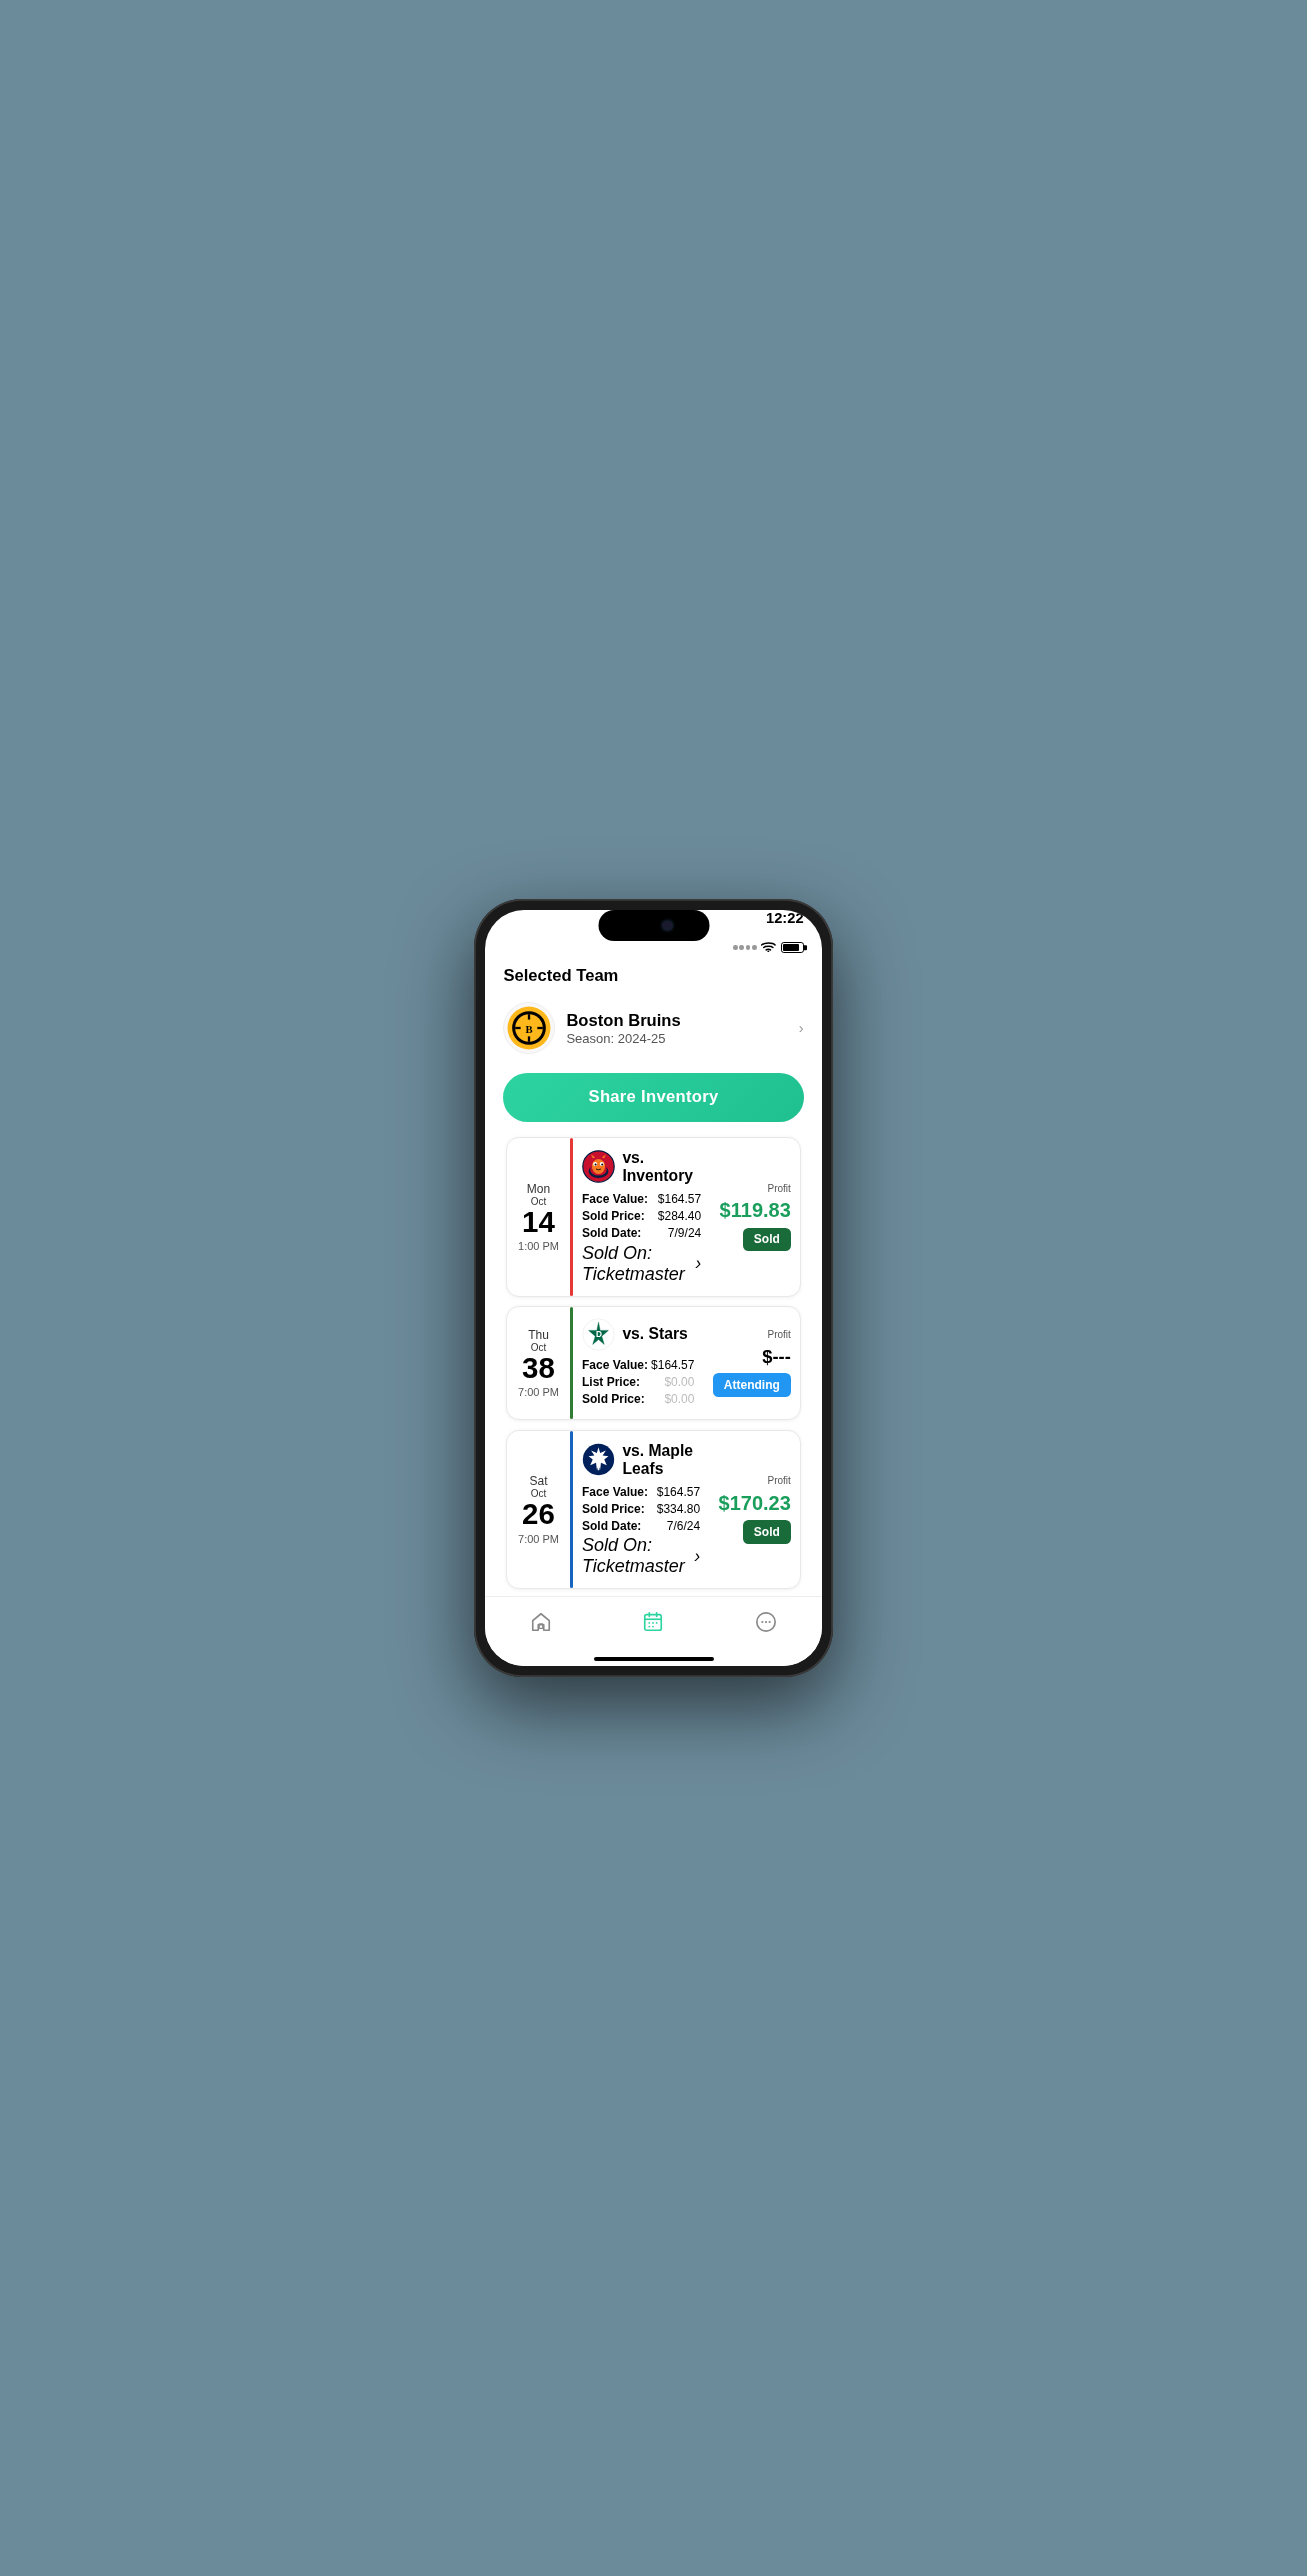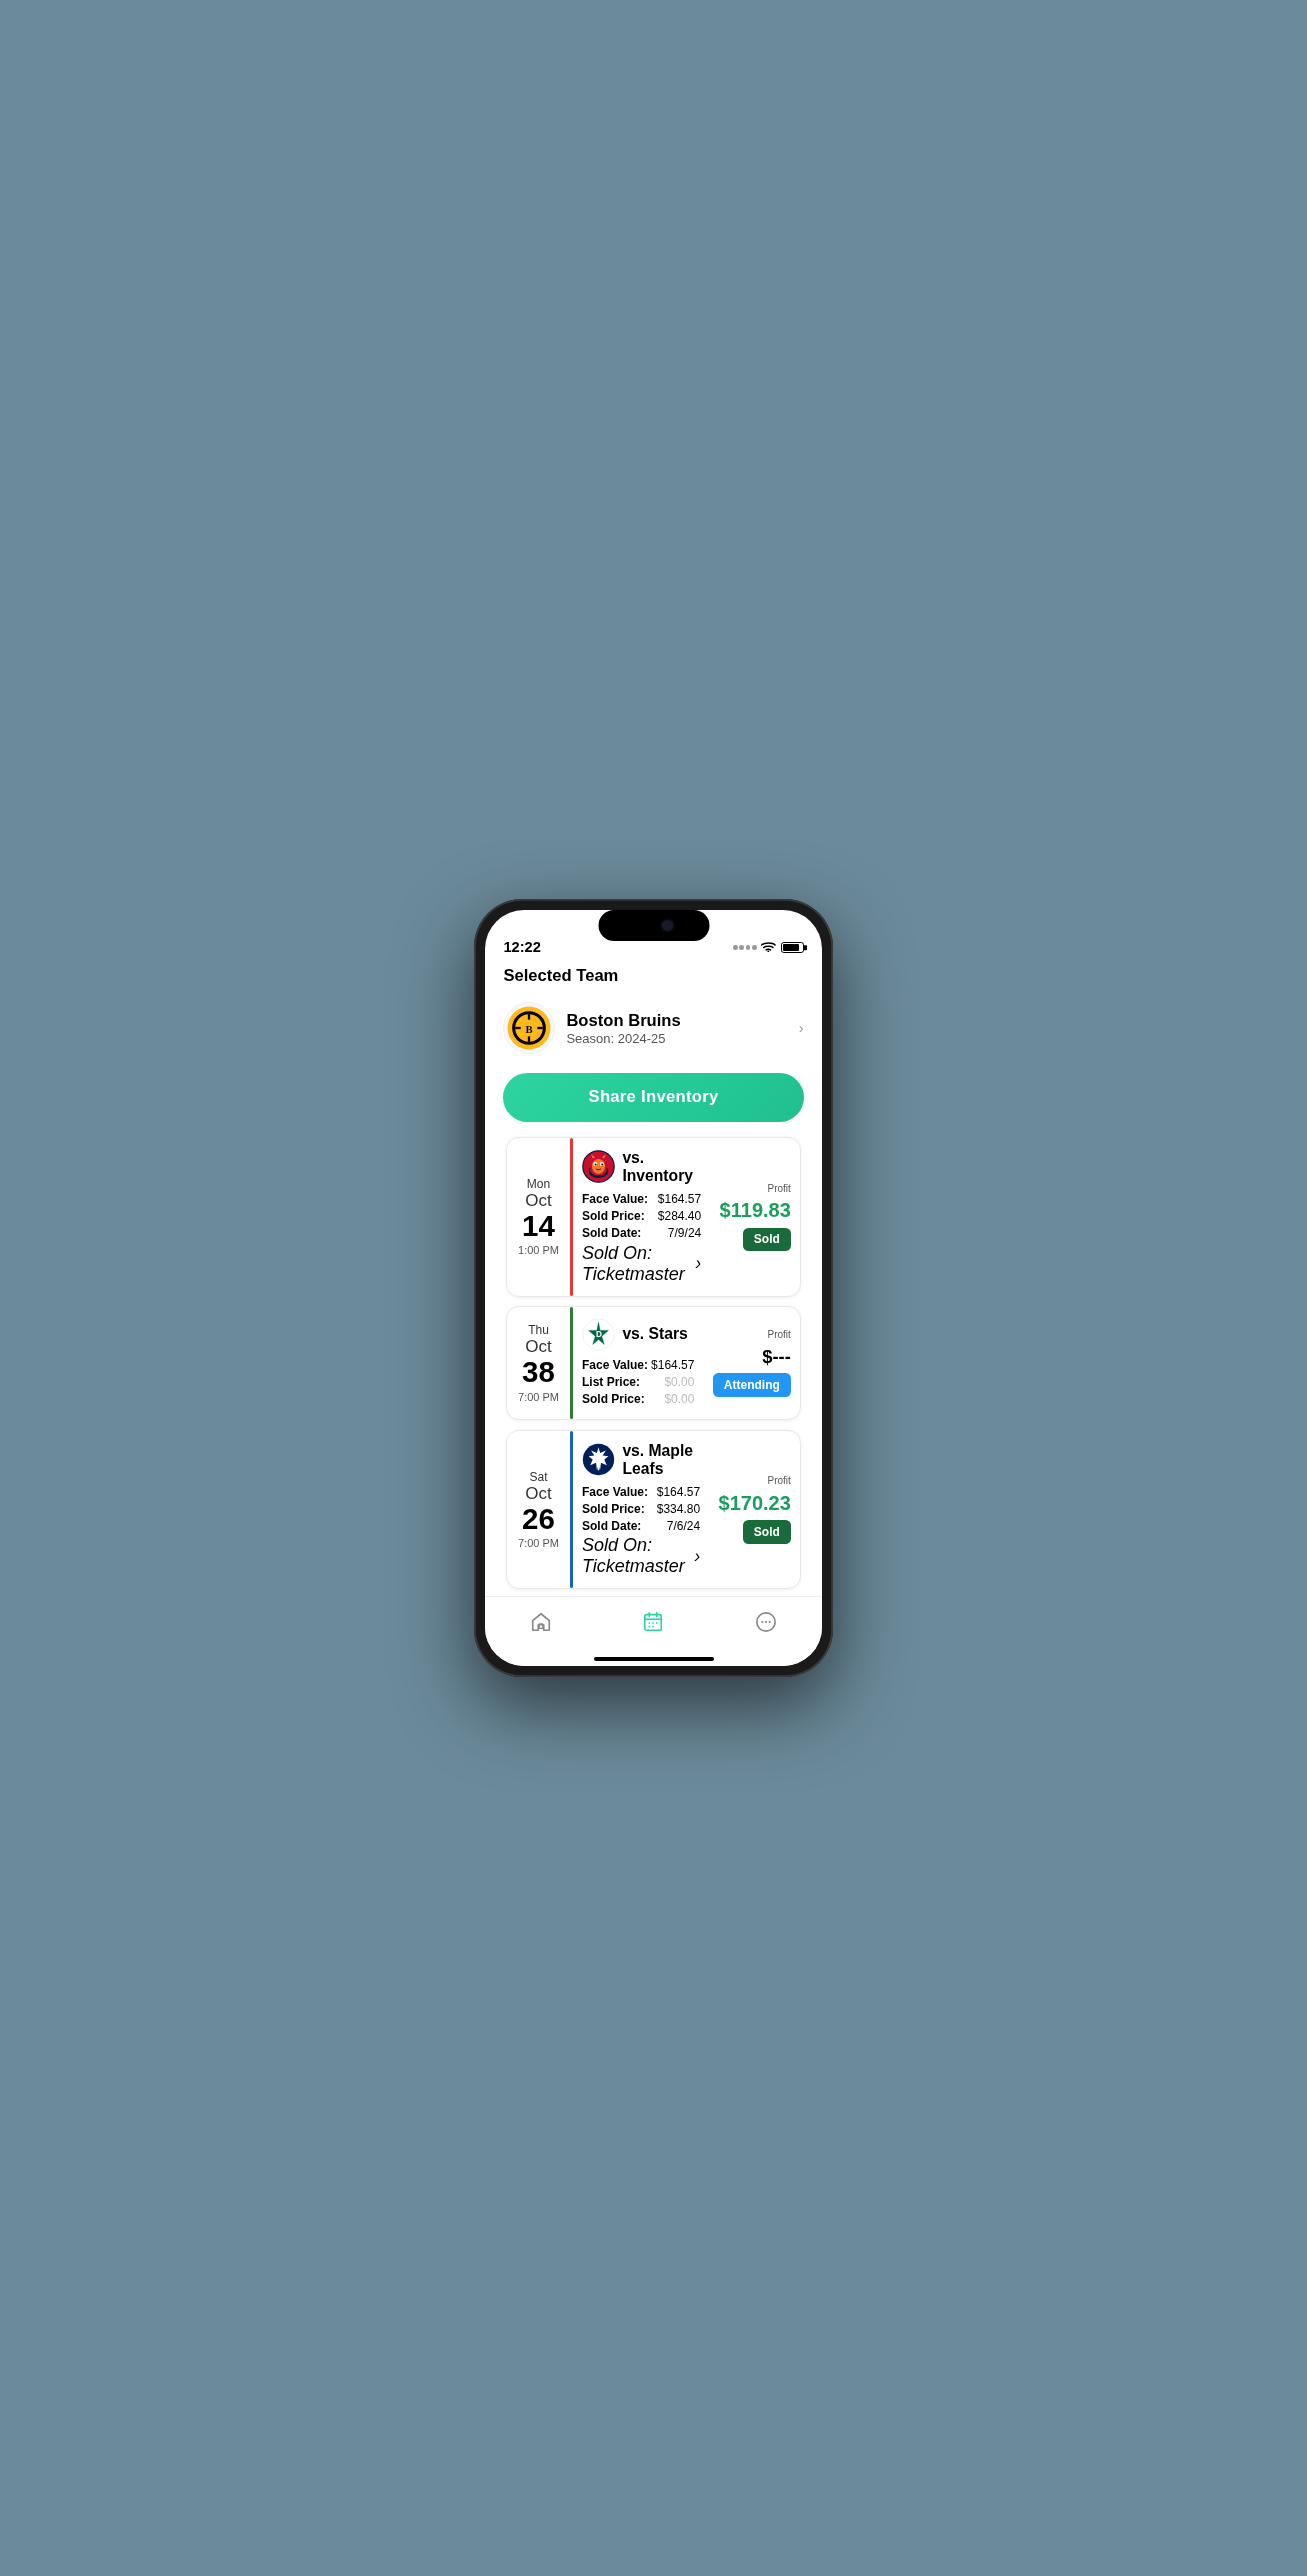--- a/index.html
+++ b/index.html
@@ -54,20 +54,21 @@
       box-shadow: 0 0 3.7px rgba(100,180,255,0.4);
     }
     
     .status-bar {
       height: 52px;
       display: flex;
       align-items: flex-end;
       padding: 0 18.4px 7.4px;
       justify-content: space-between;
       flex-shrink: 0;
+      flex-direction: column;
     }
     .status-time {
       font-size: 14.7px;
       font-weight: 600;
       color: #000;
     }
     .status-icons {
       display: flex;
       align-items: center;
       gap: 4.6px;
@@ -223,21 +224,21 @@
       align-items: center;
       justify-content: center;
       min-width: 63px;
     }
     .event-day-name {
       font-size: 12px;
       font-weight: 500;
       color: #333;
     }
     .event-month {
-      font-size: 17px;
+      font-size: 10px;
       font-weight: 500;
       color: #333;
     }
     .event-day-num {
       font-size: 29.5px;
       font-weight: 700;
       color: #000;
       line-height: 1;
     }
     .event-time {

